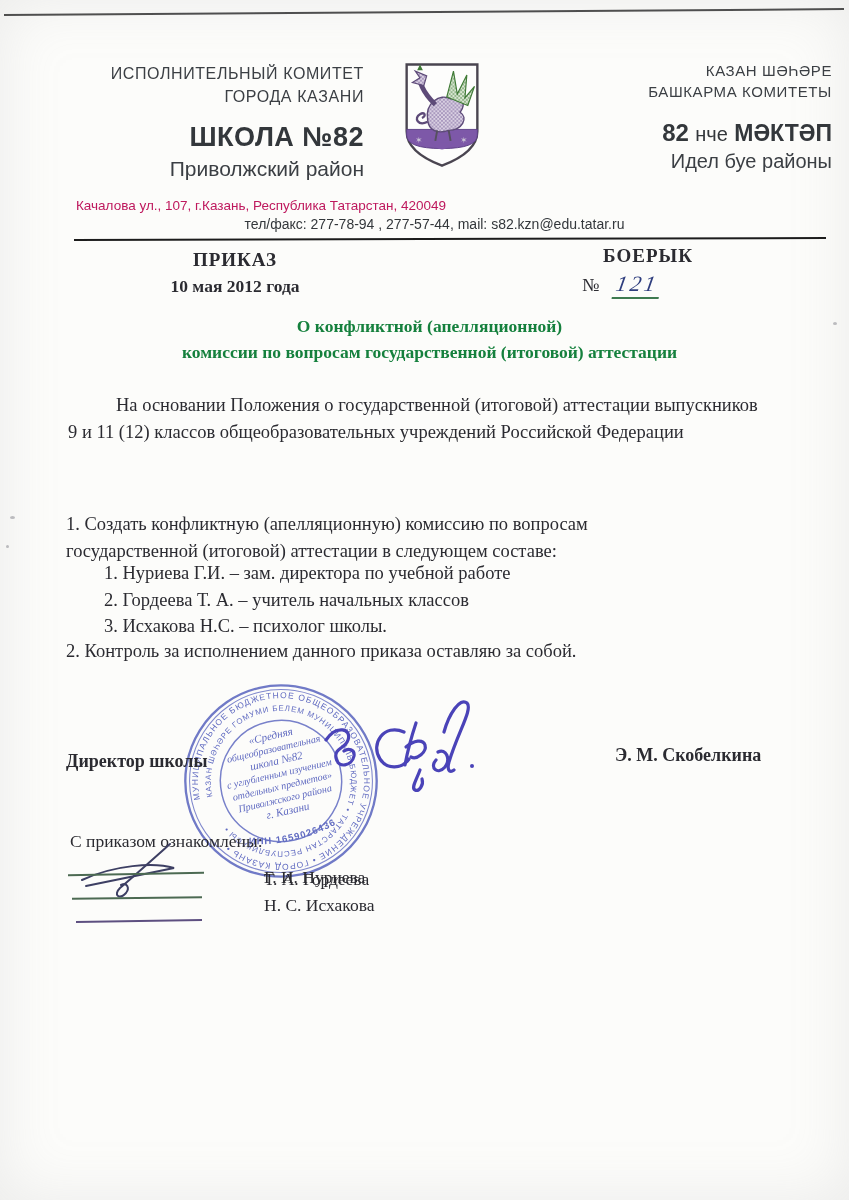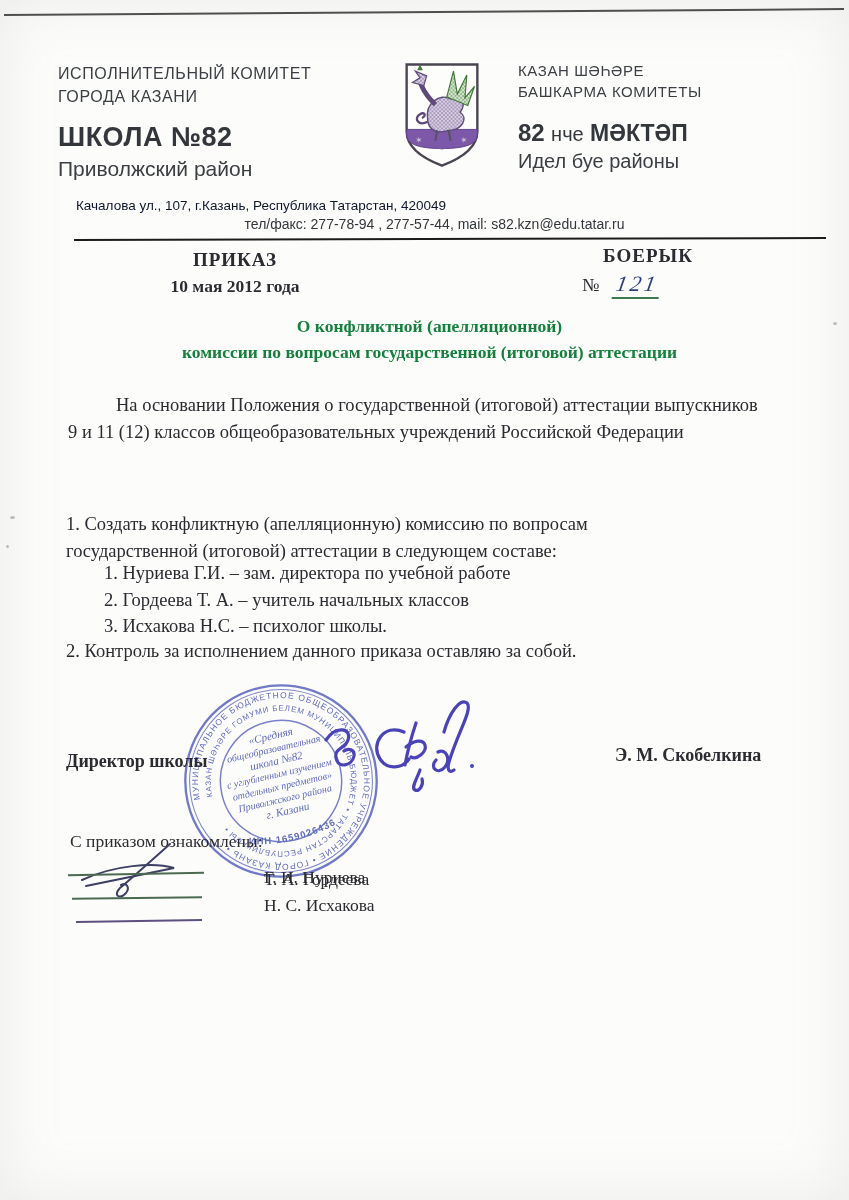--- a/index.html
+++ b/index.html
@@ -10,35 +10,35 @@
     background:#fcfcfa;
     overflow:hidden;
     font-family:"Liberation Serif", serif;
     color:#2b2b31;
     box-shadow:inset 0 0 60px rgba(160,160,165,.18);
   }
   
   .scan-topline{position:absolute;left:4px;top:11px;width:840px;height:2px;background:#262626;transform:rotate(-.4deg);opacity:.8;}
   .speck{position:absolute;background:#8a8a92;border-radius:50%;opacity:.55;}
   
-  .org{position:absolute;text-align:left;font-family:"Liberation Sans",sans-serif;color:#3b3f44;}
+  .org{position:absolute;text-align:right;font-family:"Liberation Sans",sans-serif;color:#3b3f44;}
   .org-left{left:58px;top:62px;width:306px;}
   .org-right{left:518px;top:60px;width:314px;}
   .org .l1,.org .l2{font-size:16px;letter-spacing:.6px;line-height:23px;}
   .org-right .l1,.org-right .l2{font-size:15px;line-height:21px;}
   .school-ru{font-size:27px;font-weight:bold;letter-spacing:.5px;margin-top:14px;color:#33373b;}
   .district-ru{font-size:21px;margin-top:4px;}
   .school-tt{margin-top:17px;font-size:23px;color:#33373b;}
   .school-tt .num{font-weight:bold;font-size:24px;}
   .school-tt .infix{font-size:20px;}
   .school-tt .word{font-weight:bold;}
   .district-tt{font-size:20px;margin-top:3px;}
   .emblem{position:absolute;left:399px;top:58px;width:86px;height:118px;}
   
-  .addr{position:absolute;font-family:"Liberation Sans",sans-serif;font-size:13.5px;color:#0f172a;white-space:nowrap;}
+  .addr{position:absolute;font-family:"Liberation Sans",sans-serif;font-size:13.5px;color:#be185d;white-space:nowrap;}
   .addr-left{left:76px;top:198px;}
   .addr-right{left:464px;top:192px;}
   .tel-line{position:absolute;left:60px;right:40px;top:216px;text-align:center;font-family:"Liberation Sans",sans-serif;font-size:14px;color:#33373b;}
   .rule{position:absolute;left:74px;top:238px;width:752px;height:2px;background:#1c1c1c;transform:rotate(-.15deg);}
   
   .order-left{position:absolute;left:128px;top:249px;width:214px;text-align:center;}
   .order-right{position:absolute;left:558px;top:245px;width:180px;text-align:center;}
   .order-title{font-weight:bold;font-size:19px;letter-spacing:1px;}
   .order-date{font-weight:bold;font-size:17.5px;margin-top:5px;}
   .order-num{margin-top:4px;font-size:18px;text-align:left;padding-left:24px;}

